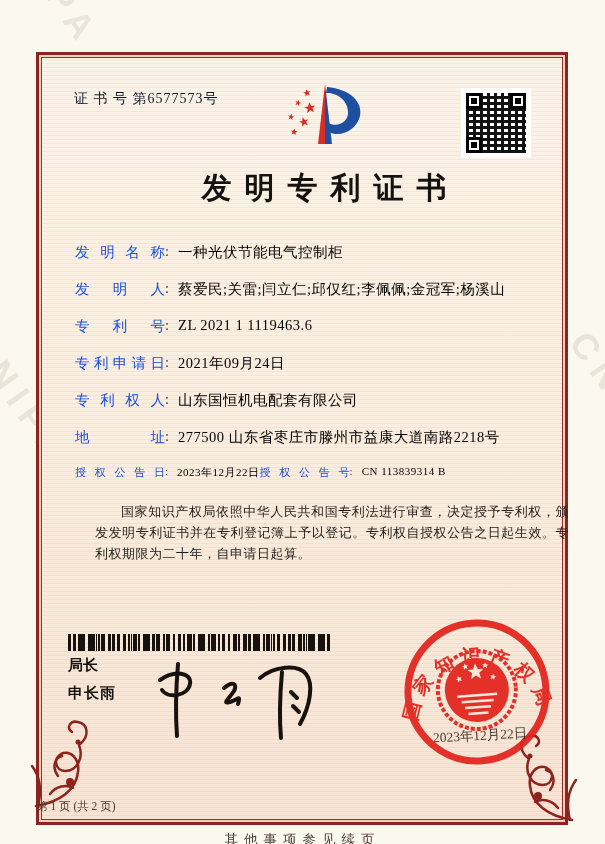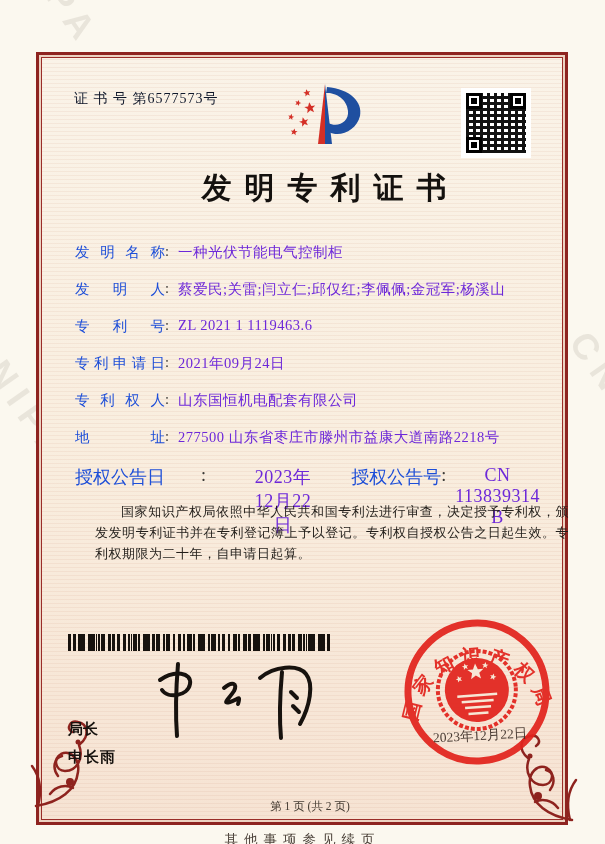--- a/index.html
+++ b/index.html
@@ -48,47 +48,47 @@
     font-size:30px; font-weight:bold; color:#14110e; letter-spacing:13px;
     text-indent:13px; z-index:5;
   }
   .fields { position:absolute; left:75px; top:243px; width:465px; z-index:5; }
   .frow { display:flex; align-items:flex-start; height:37px; font-size:14.5px; }
   .flabel {
     width:90px; color:#1d4ed8; text-align:justify; text-align-last:justify;
     flex:none; letter-spacing:0;
   }
   .colon { color:#3c3a36; margin-right:9px; flex:none; }
-  .fvalue { color:#6d28d9; letter-spacing:0.5px;text-align:center; }
-  .grant-row { display:flex; height:37px; font-size:18px;gap:36px; }
+  .fvalue { color:#000000; letter-spacing:0.5px; }
+  .grant-row { display:flex; height:37px; font-size:11px; }
   .grant-col2 { display:flex; }
   .paras { position:absolute; left:67px; top:501px; width:474px; z-index:5;margin-left:28px; }
   .paras p {
     font-size:13px; color:#211d19; line-height:21px; text-align:justify;
     text-indent:2em; margin-bottom:9px; letter-spacing:0.5px;
   }
   .barcode {
     position:absolute; left:68px; top:634px; width:262px; height:17px; z-index:5;
     background:
       repeating-linear-gradient(90deg, #17120e 0 2px, transparent 2px 5px),
       repeating-linear-gradient(90deg, #17120e 0 3px, transparent 3px 11px),
       repeating-linear-gradient(90deg, #17120e 0 1px, transparent 1px 7px);
   }
-  .officer { position:absolute; left:68px; top:720px; z-index:5;
+  .officer { position:absolute; left:68px; top:656px; z-index:5;
     font-family:Liberation Sans, sans-serif; font-weight:bold; color:#17130f; }
   .officer .o-title { font-size:15px; margin-bottom:9px; }
   .officer .o-name { font-size:15px; letter-spacing:1px; }
   .signature { position:absolute; left:140px; top:646px; width:190px; height:98px; z-index:6; }
   .seal { position:absolute; left:397px; top:612px; width:160px; height:160px; z-index:7;
     opacity:0.93; transform:rotate(-4deg); }
   .flourish { position:absolute; z-index:3; }
   .flourish.left { left:28px; top:698px; }
   .flourish.right { left:468px; top:712px; transform:scaleX(-1); }
   .page-num {
-    position:absolute; left:36px; top:799px; width:548px; text-align:center;
+    position:absolute; left:36px; top:799px; width:548px; 
     font-size:11.5px; color:#453c33; z-index:5;
   }
   .continuation {
     position:absolute; left:0; top:831px; width:605px; text-align:center;
     font-size:13.5px; color:#4a4038; letter-spacing:6px; z-index:5;
   }
 </style>
 </head>
 <body>
 

